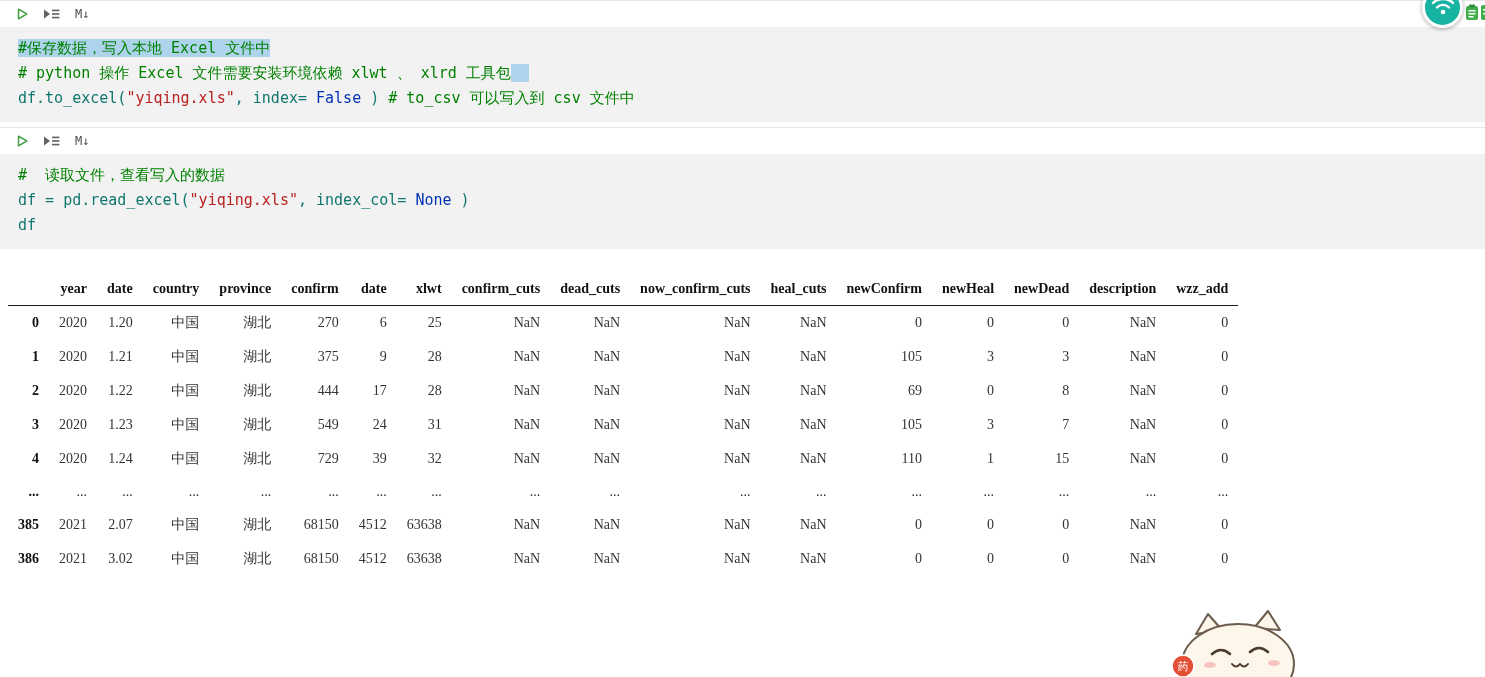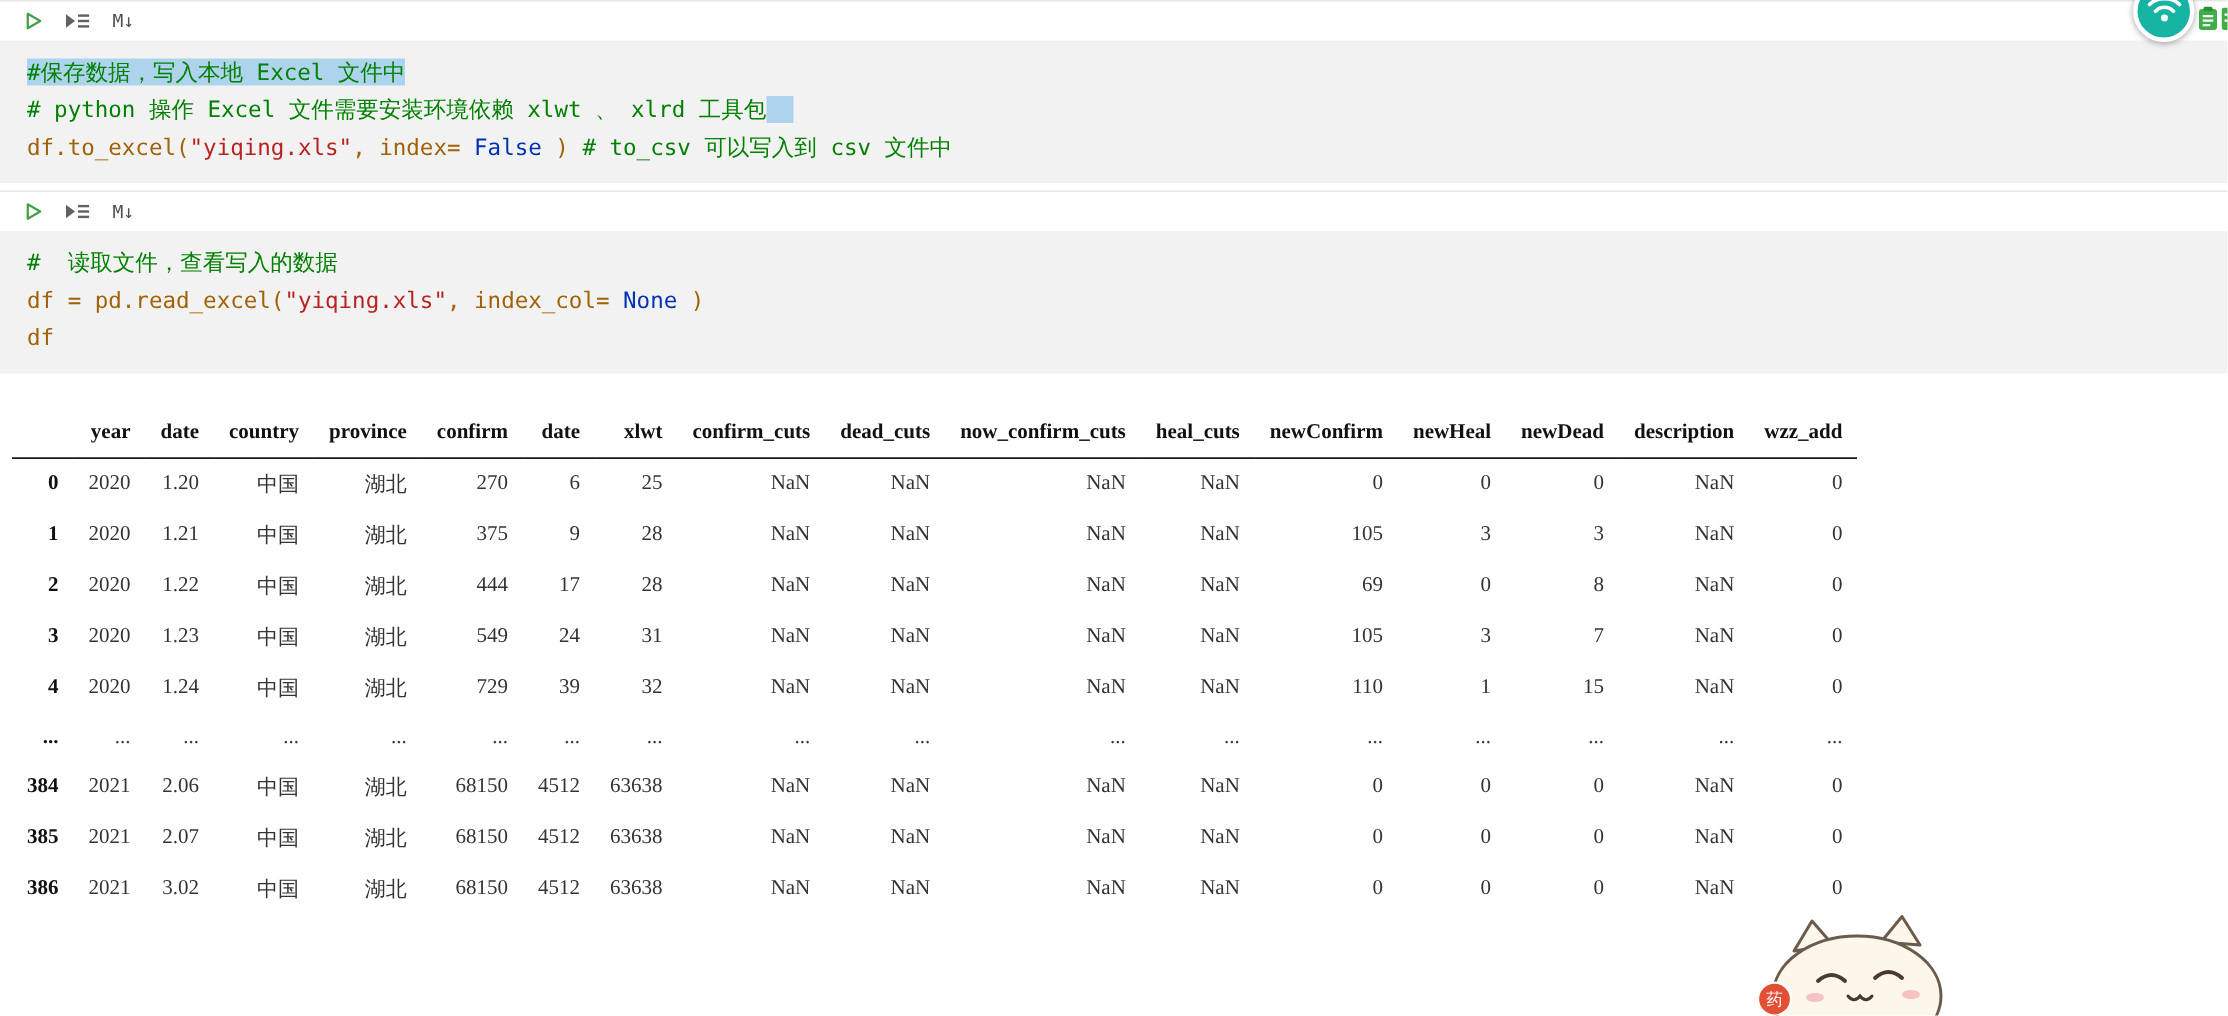--- a/index.html
+++ b/index.html
@@ -16,21 +16,21 @@
   .ic{display:inline-flex;align-items:center;justify-content:center;cursor:pointer}
   .md-label{font-size:12px;color:#4f4f4f;cursor:pointer}
   .code-cell{
     background:var(--cell-bg,#f2f2f2);
     padding:9px 0 11px 18px;font-size:15px;line-height:25px;color:#2b2b2b;white-space:pre;
   }
   .code-line{min-height:25px}
   .tok.comment{color:var(--comment,#008000)}
   .tok.string{color:var(--string,#ba2121)}
   .tok.keyword{color:var(--keyword,#0033b3)}
-  .tok.code{color:#a16207}
+  .tok.code{color:#0f766e}
   .tok.hl{background:var(--selection,#aed3ec)}
   .output{margin:24px 0 0 8px}
   table{border-collapse:collapse;font-size:14px;color:#333;font-family:Liberation Serif, serif}
   th,td{padding:8px 10px;text-align:right;white-space:nowrap;font-weight:normal}
   thead th{font-weight:bold;color:#111;border-bottom:1.5px solid #1a1a1a}
   tbody th{font-weight:bold;color:#111}
   
   .wifi-bubble{
     position:absolute;left:1422px;top:-13px;width:41px;height:41px;border-radius:50%;
     background:var(--accent-teal,#17b3a3);border:3px solid #fff;
@@ -214,39 +214,20 @@
             <td>...</td>
             <td>...</td>
             <td>...</td>
             <td>...</td>
             <td>...</td>
             <td>...</td>
             <td>...</td>
             <td>...</td>
             <td>...</td>
             <td>...</td>
-          </tr>
-          <tr>
-            <th>384</th>
-            <td>2021</td>
-            <td>2.06</td>
-            <td>中国</td>
-            <td>湖北</td>
-            <td>68150</td>
-            <td>4512</td>
-            <td>63638</td>
-            <td>NaN</td>
-            <td>NaN</td>
-            <td>NaN</td>
-            <td>NaN</td>
-            <td>0</td>
-            <td>0</td>
-            <td>0</td>
-            <td>NaN</td>
-            <td>0</td>
           </tr>
           <tr>
             <th>385</th>
             <td>2021</td>
             <td>2.07</td>
             <td>中国</td>
             <td>湖北</td>
             <td>68150</td>
             <td>4512</td>
             <td>63638</td>

